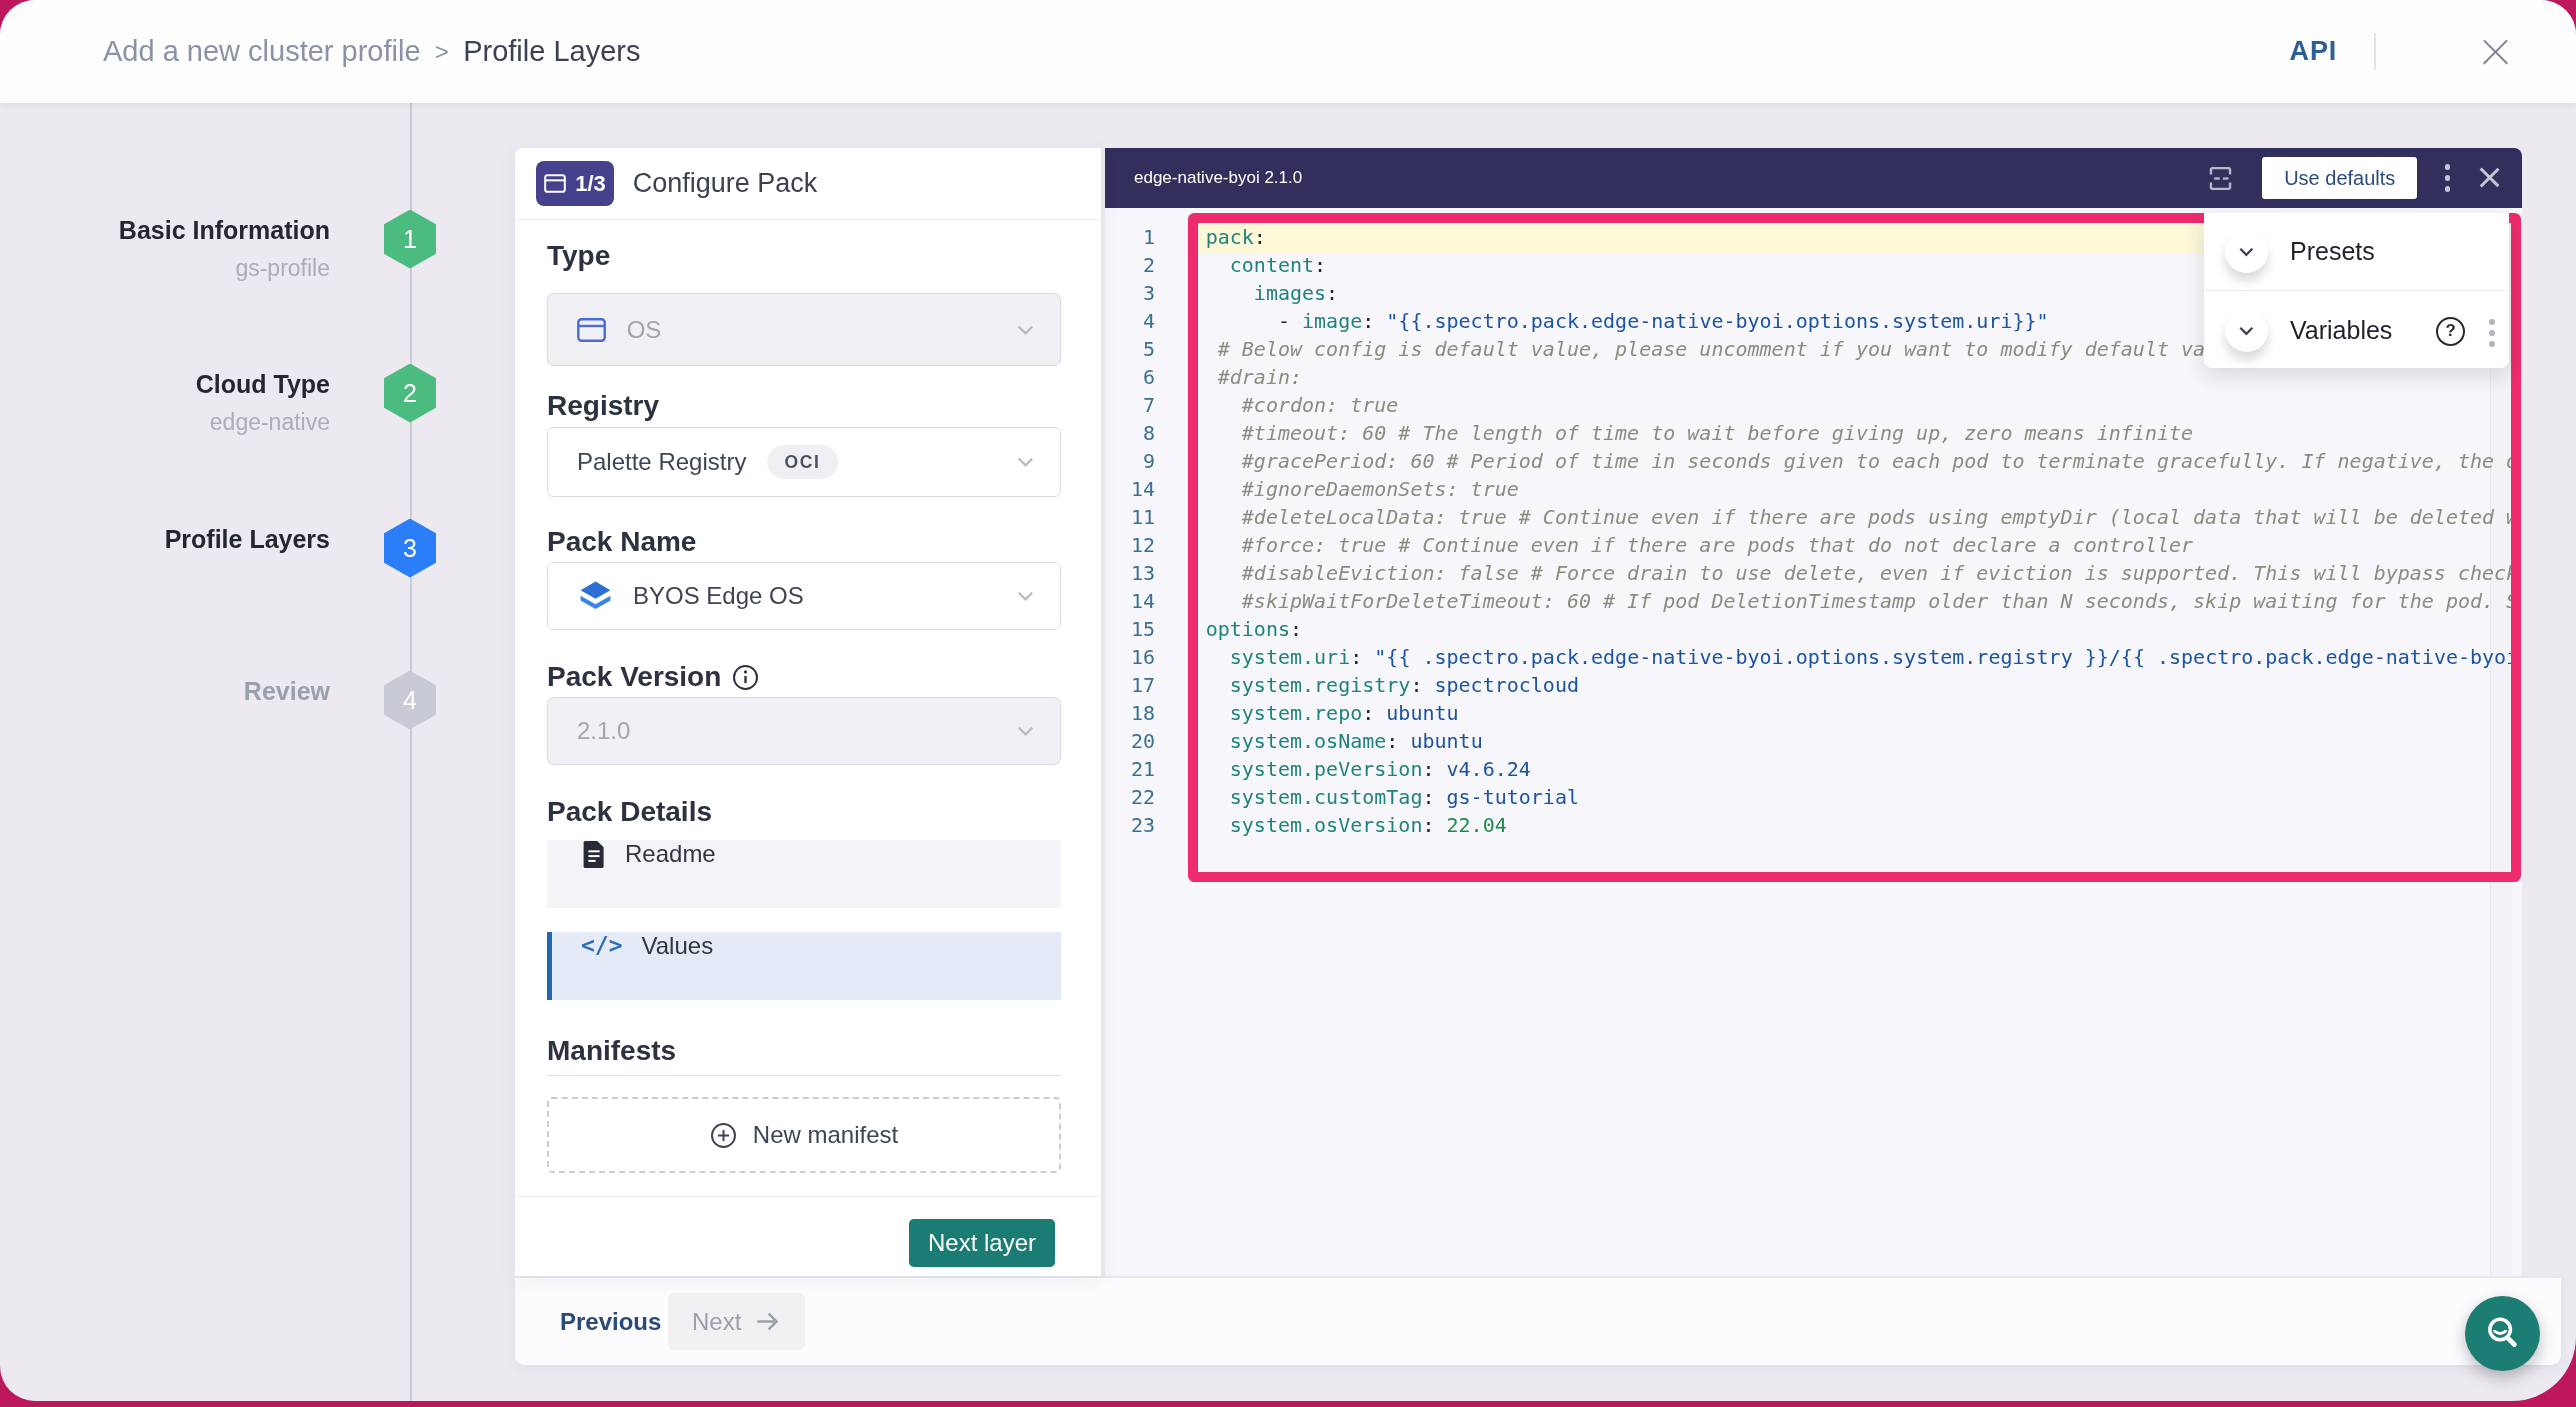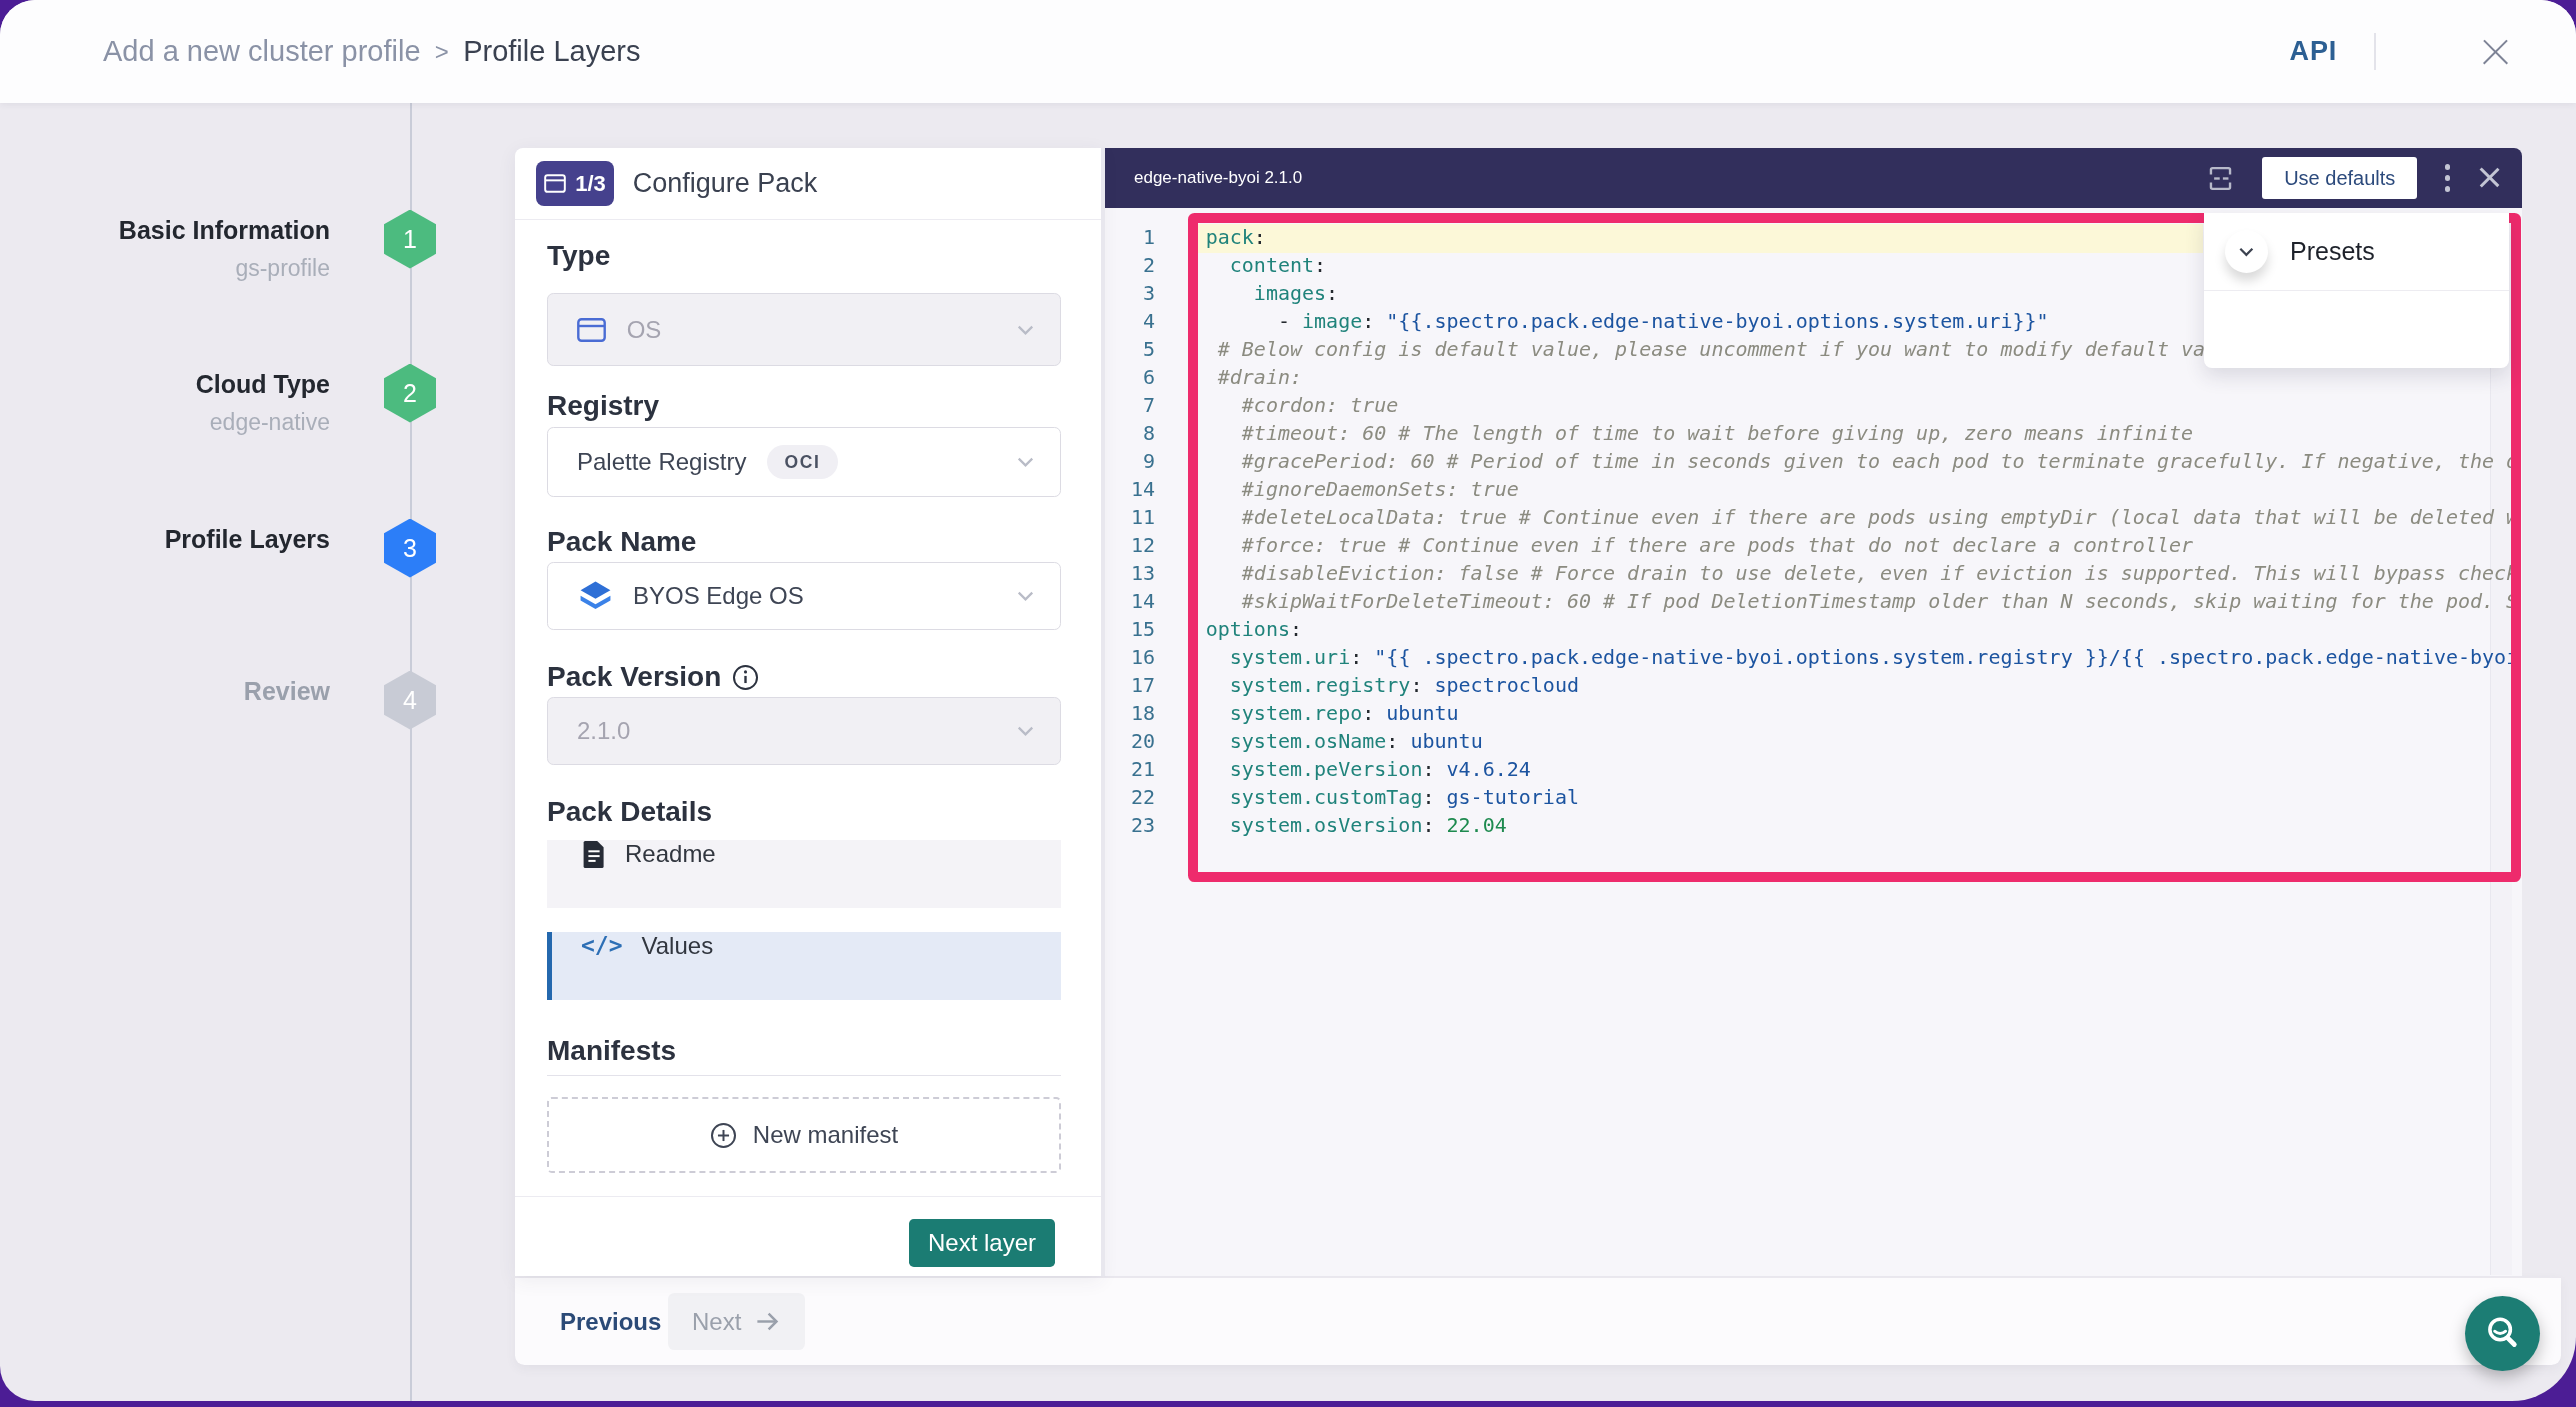--- a/index.html
+++ b/index.html
@@ -1,16 +1,16 @@
 <!DOCTYPE html>
 <html style="font-size:12.7px"><head>
 <meta charset="utf-8">
 <style>
   html,body{margin:0;padding:0;background:#000;}
-  .stage{position:relative;width:2576px;height:1407px;background:#4c1d95;overflow:hidden;
+  .stage{position:relative;width:2576px;height:1407px;background:#be185d;overflow:hidden;
          font-family:"Liberation Sans", sans-serif;}
   .page{position:absolute;left:0;top:0;width:2576px;height:1401px;background:#eceaf0;
         border-radius:35px 35px 64px 35px;overflow:hidden;}
 
   
   .topbar{position:absolute;left:0;top:0;width:100%;height:103px;background:#fdfdfe;
           box-shadow:0 1.6px 6.4px rgba(50,50,80,.07);z-index:30;}
   .breadcrumb{position:absolute;left:103px;top:0;height:103px;display:flex;align-items:center;font-size:29px;}
   .bc-parent{color:#8a92a6;}
   .bc-sep{color:#8a92a6;margin:0 14.3px;font-size:24px;}
@@ -316,20 +316,34 @@
 
       <div class="side-panel">
         <div class="sp-row r1">
           <div class="circle-btn">
             <svg viewBox="0 0 24 24">
               <polyline points="5,9 12,16 19,9" fill="none" stroke="currentColor" stroke-width="2.6"></polyline>
             </svg>
           </div>
           <div class="sp-label">Presets</div>
         </div>
+        <div class="sp-row r2">
+          <div class="circle-btn">
+            <svg viewBox="0 0 24 24">
+              <polyline points="5,9 12,16 19,9" fill="none" stroke="currentColor" stroke-width="2.6"></polyline>
+            </svg>
+          </div>
+          <div class="sp-label">Variables</div>
+          <div class="help-circle">?</div>
+          <div class="kebab sp-kebab">
+                <i></i>
+                <i></i>
+                <i></i>
+              </div>
+        </div>
       </div>
     </div>
   </div>
 
   <div class="footer-bar">
     <div class="prev-btn">Previous</div>
     <div class="next-btn">
       <span>Next</span>
       <svg viewBox="0 0 24 24">
         <line x1="3" y1="12" x2="20" y2="12" stroke="currentColor" stroke-width="2.2"></line>

